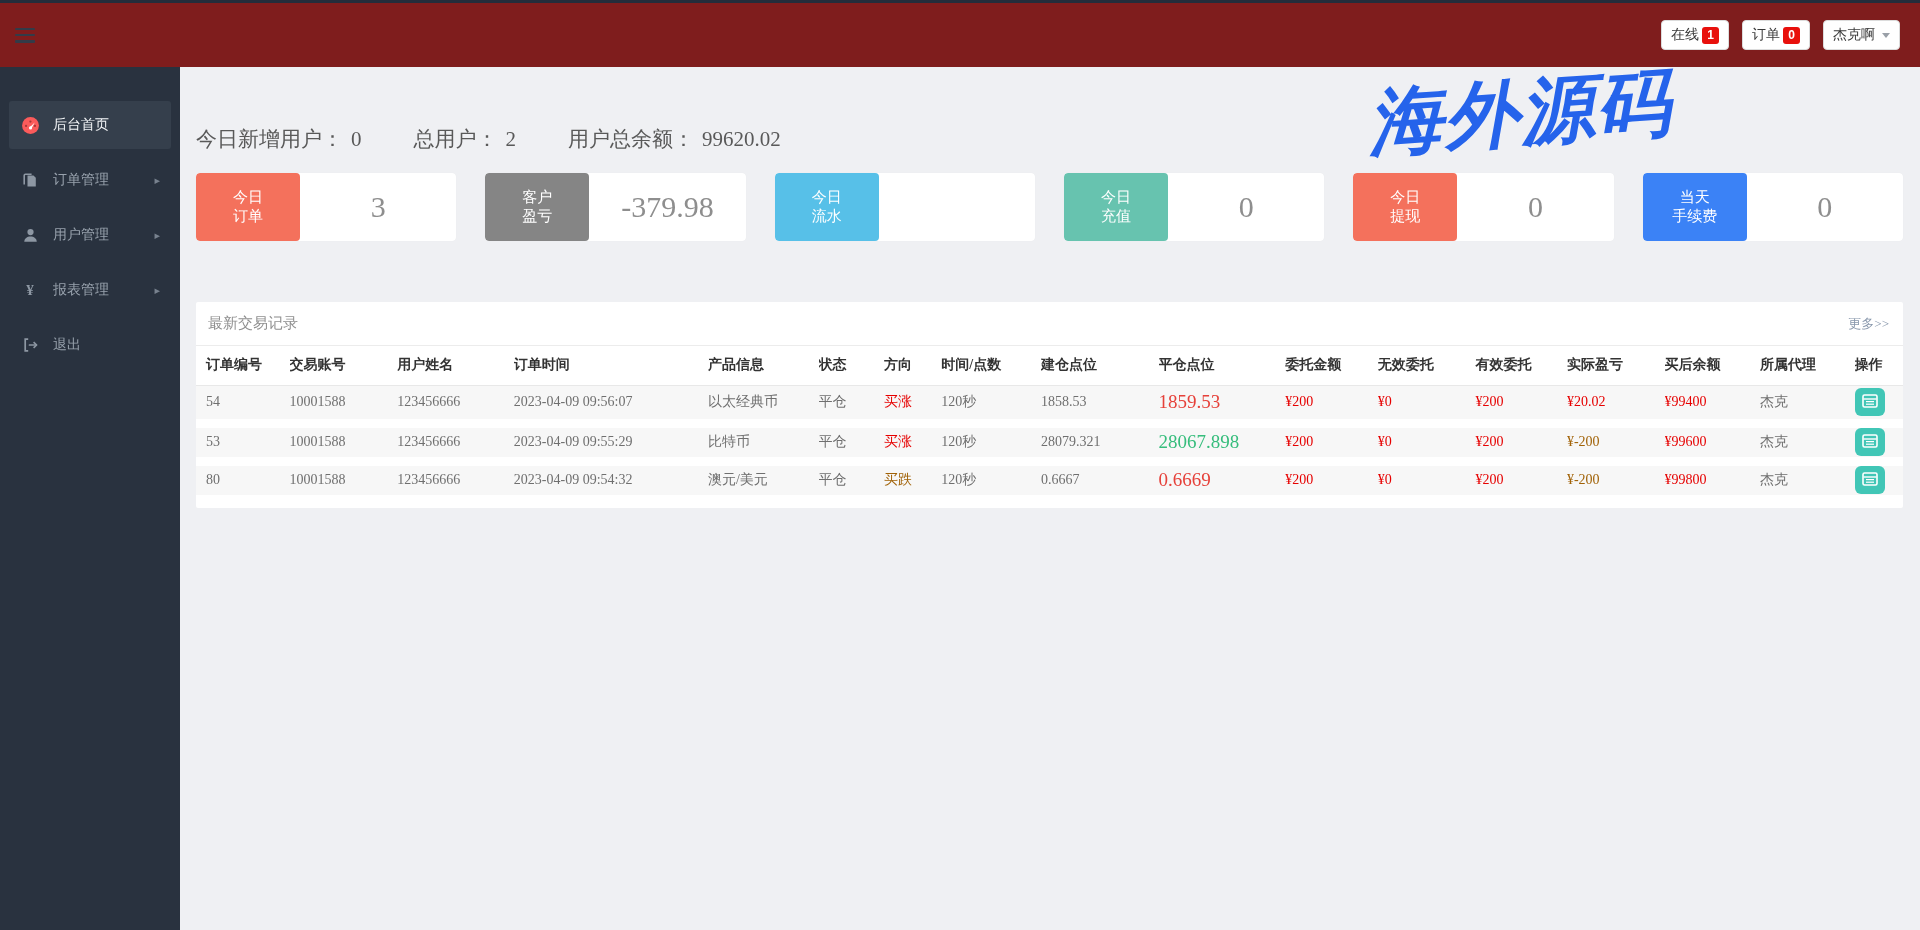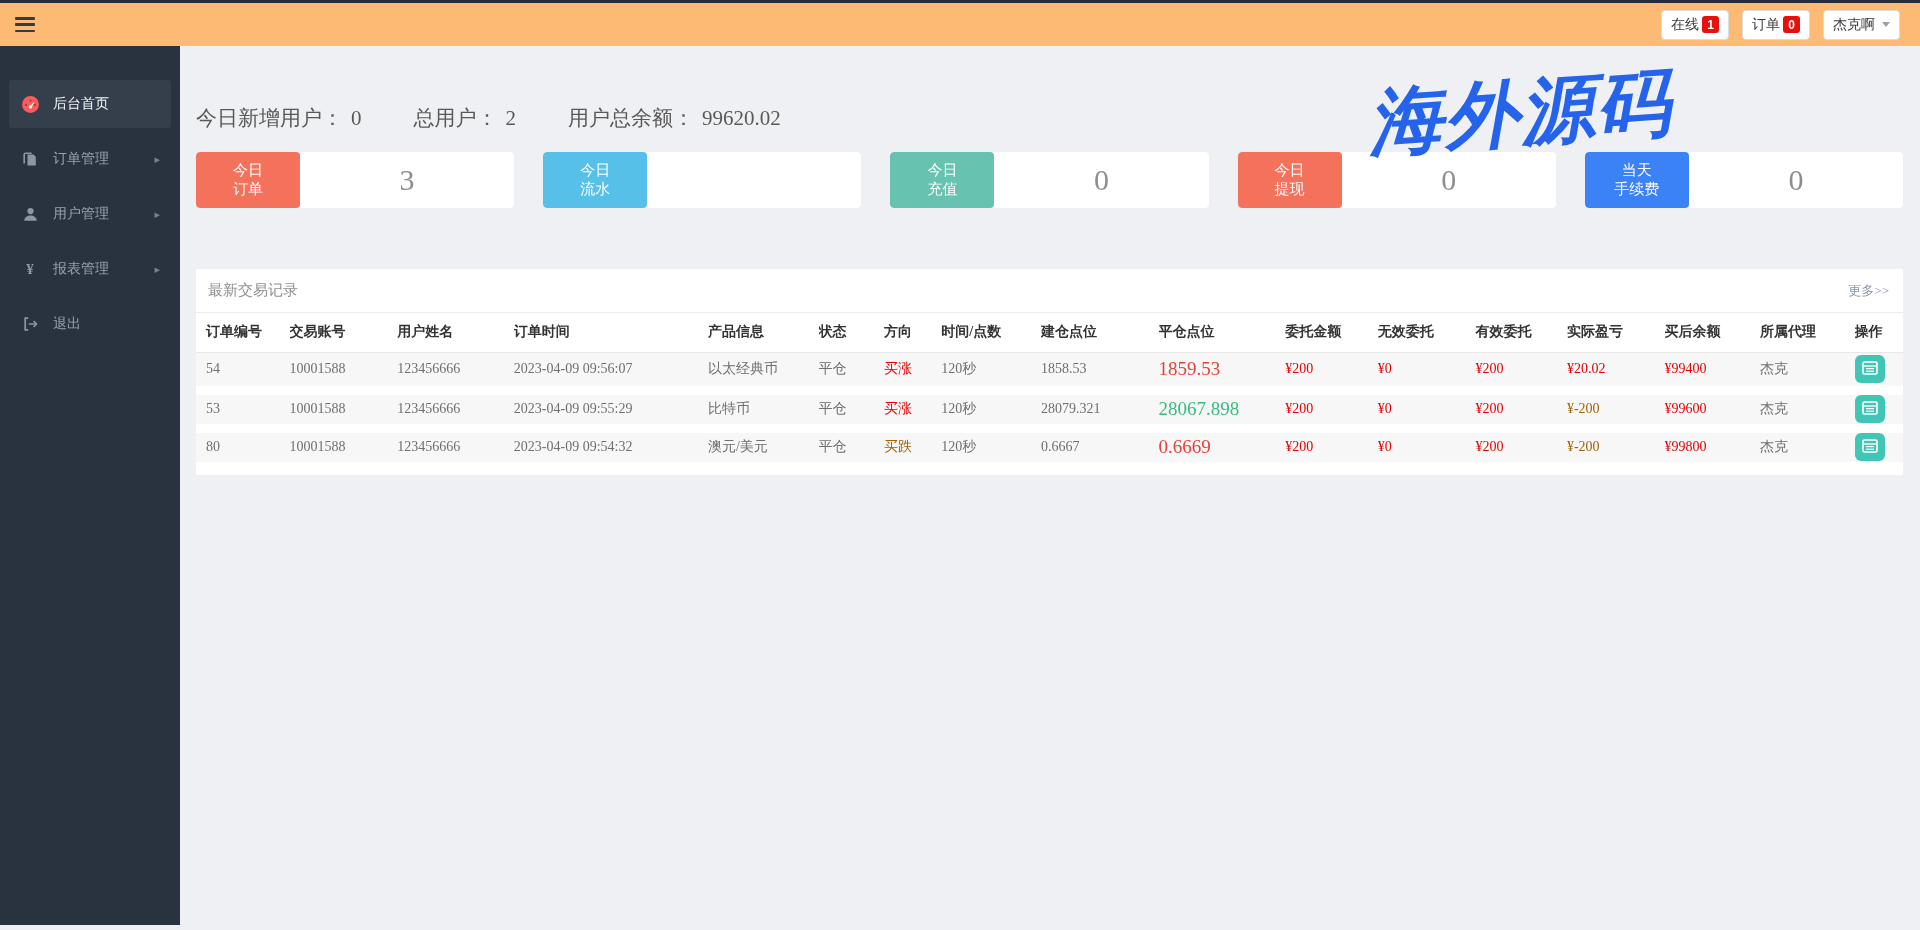--- a/index.html
+++ b/index.html
@@ -1,21 +1,21 @@
 <!DOCTYPE html>
 <html><head>
 <meta charset="utf-8">
 <style>
   * { margin:0; padding:0; box-sizing:border-box; }
   html,body { width:1920px; height:930px; overflow:hidden; background:#eff0f3;
               font-family:"Liberation Sans","DejaVu Sans",sans-serif; }
 
   
   .topstrip { height:3px; background:#232d3b; }
-  .topbar { height:43px; background:#fdba74; display:flex; align-items:center;
+  .topbar { height:64px; background:#7f1d1d; display:flex; align-items:center;
             justify-content:space-between; padding:0 20px 0 15px; }
   .hamburger { width:20px; height:15px; display:flex; flex-direction:column;
                justify-content:space-between; cursor:pointer; }
   .hamburger span { display:block; height:2.5px; background:#333b48; border-radius:1px; }
   .topbar-right { display:flex; align-items:center; gap:13px; }
   .tb-btn { height:30px; border:1px solid #dcdcdc; border-radius:4px; background:#fff;
             display:flex; align-items:center; padding:0 9px; font-size:14px; color:#3a3a3a;
             cursor:pointer; }
   .badge { min-width:17px; height:17px; border-radius:3px; background:#e8100c; color:#fff;
            font-size:12px; font-weight:bold; display:inline-flex; align-items:center;
@@ -36,21 +36,21 @@
 
   .main { flex:1; padding:0 17px 0 16px; position:relative; }
 
   
   .stats-line { margin-top:58px; display:flex; align-items:baseline; }
   .stat-item { margin-right:52px; font-size:21px; color:#595959; }
   .stat-value { margin-left:8px; }
 
   
   .cards { margin-top:20px; display:flex; gap:29px; }
-  .card { flex:1; height:56px; background:#fff; border-radius:4px; display:flex;
+  .card { flex:1; height:68px; background:#fff; border-radius:4px; display:flex;
           overflow:hidden; box-shadow:0 0 1px rgba(0,0,0,.06); }
   .card-label { width:104px; color:#fff; display:flex; flex-direction:column;
                 align-items:center; justify-content:center; font-size:15px; line-height:19px;
                 border-radius:4px; }
   .card-value { flex:1; display:flex; align-items:center; justify-content:center;
                 font-size:30px; color:#8e8e8e; }
 
   
   .panel { margin-top:61px; background:#fff; border-radius:2px; padding-bottom:4px; }
   .panel-head { height:44px; display:flex; align-items:center; justify-content:space-between;
@@ -166,20 +166,27 @@
         <div class="stat-item"><span class="stat-label">总用户：</span><span class="stat-value">2</span></div>
         <div class="stat-item"><span class="stat-label">用户总余额：</span><span class="stat-value">99620.02</span></div>
       </div>
     <div class="cards">
         <div class="card">
           <div class="card-label" style="background:#f4715c">
             <span>今日</span>
             <span>订单</span>
           </div>
           <div class="card-value">3</div>
+        </div>
+        <div class="card">
+          <div class="card-label" style="background:#858585">
+            <span>客户</span>
+            <span>盈亏</span>
+          </div>
+          <div class="card-value">-379.98</div>
         </div>
         <div class="card">
           <div class="card-label" style="background:#57c0e8">
             <span>今日</span>
             <span>流水</span>
           </div>
         </div>
         <div class="card">
           <div class="card-label" style="background:#67c3af">
             <span>今日</span>

